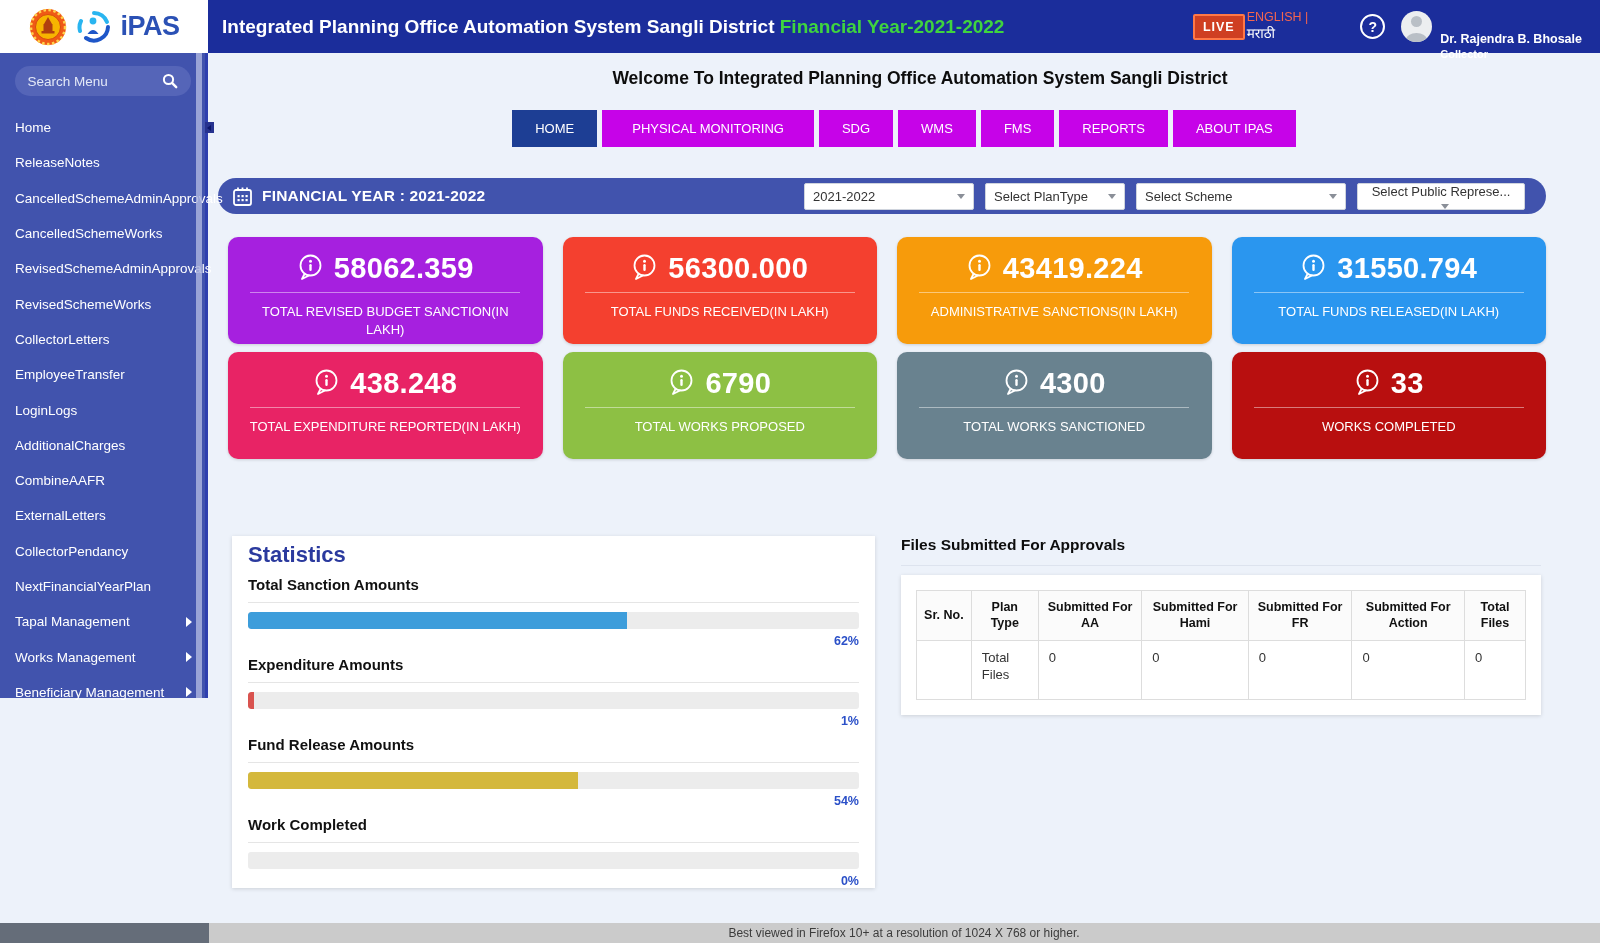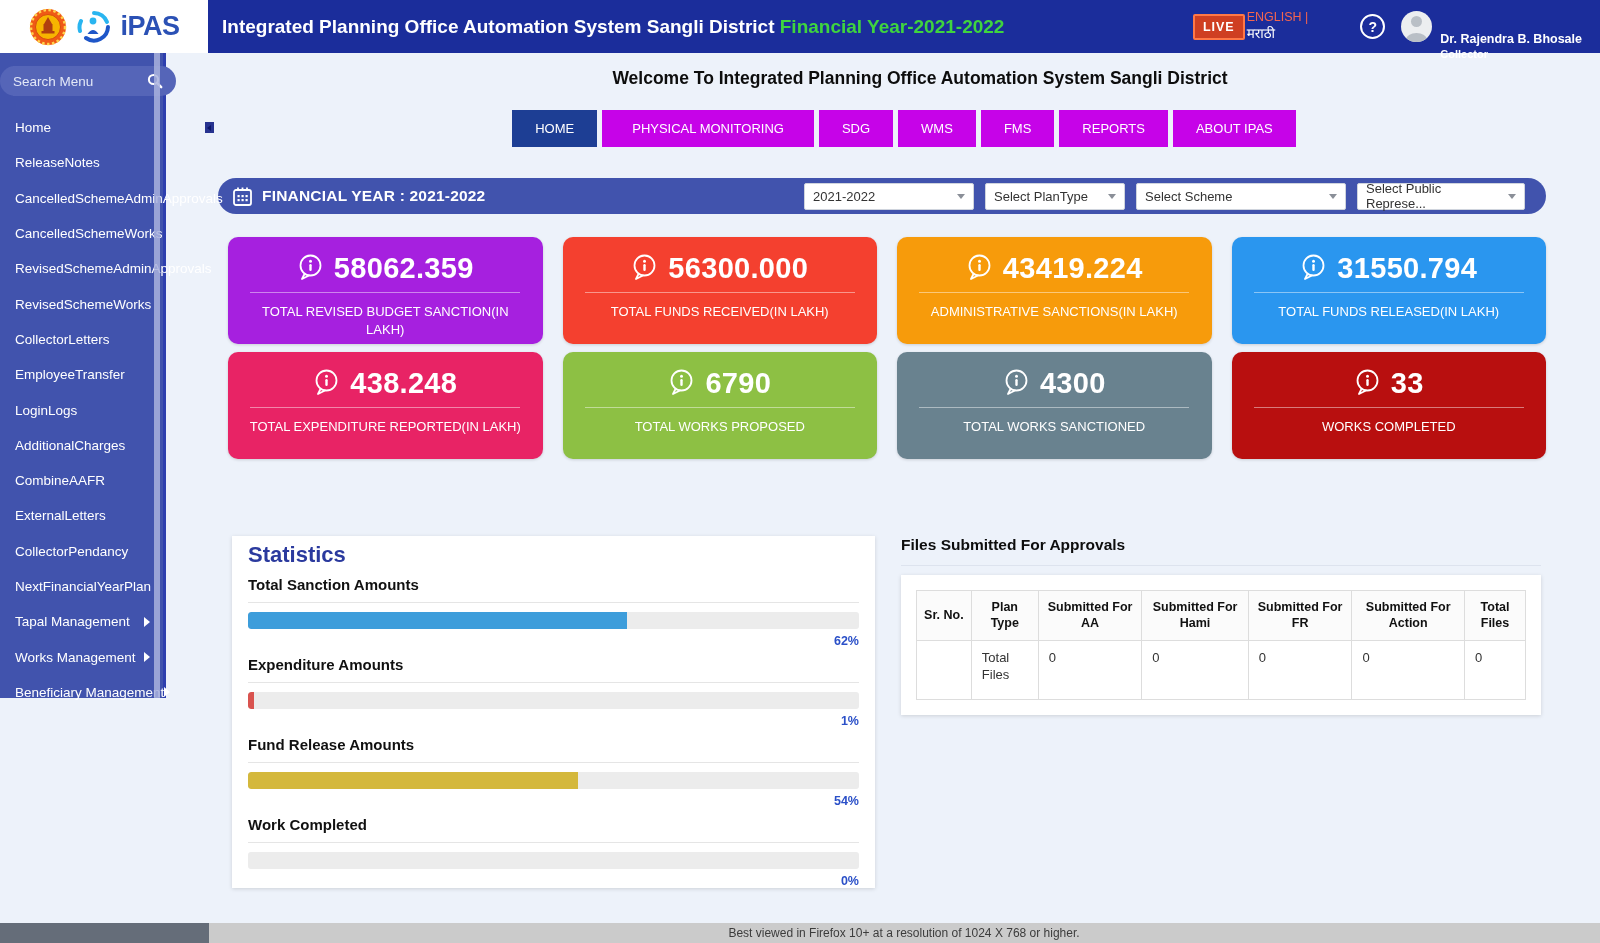--- a/index.html
+++ b/index.html
@@ -22,21 +22,21 @@
   .lang-en { color:#f4654f; font-size:12.5px; }
   .lang-mr { color:#fff; font-size:13.5px; }
   .help-circle { margin-left:52px; width:25px; height:25px; border:2px solid #fff; border-radius:50%; color:#fff; font-size:14px; font-weight:bold; display:flex; align-items:center; justify-content:center; }
   .avatar { margin-left:16px; width:31px; height:31px; background:#eceef0; border-radius:50%; position:relative; overflow:hidden; }
   .avatar::before { content:""; position:absolute; top:5px; left:10px; width:11px; height:11px; background:#b9bfc6; border-radius:50%; }
   .avatar::after { content:""; position:absolute; bottom:-4px; left:5px; width:21px; height:13px; background:#b9bfc6; border-radius:50% 50% 0 0; }
   .user-block { margin-left:8px; color:#ffffff; line-height:1.3;margin-top:39px; }
   .user-name { font-size:12.5px; font-weight:bold; }
   .user-role { font-size:11px; font-weight:bold; }
   
-  .sidebar { position:absolute; top:53px; left:0; width:166px; height:645px; background:#4153ad; border-right:3px solid #2e3fae; z-index:4; }
+  .sidebar { position:absolute; top:53px; left:0; width:208px; height:645px; background:#4153ad; border-right:3px solid #2e3fae; z-index:4; }
   .sidebar::after { content:""; position:absolute; top:0; right:3px; width:6px; height:100%; background:#a9b2dd; opacity:.85; }
   .search-pill { width:176px; height:30px; margin:13px auto 14px auto; background:#5565b8; border-radius:15px; display:flex; align-items:center; padding:0 13px; }
   .search-pill input { background:transparent; border:none; outline:none; color:#eef1fb; font-size:13.5px; width:130px; font-family:"Liberation Sans", sans-serif; }
   .search-pill input::placeholder { color:#e3e8f7; opacity:1; }
   .search-ic { margin-left:auto; display:flex; }
   .menu { list-style:none; }
   .menu li { height:35.3px; display:flex; align-items:center; padding:0 13px 0 15px; color:#fff; font-size:13.5px; cursor:pointer; white-space:nowrap; }
   .menu li .chev { margin-left:auto; width:0; height:0; border-left:6px solid #fff; border-top:5px solid transparent; border-bottom:5px solid transparent; }
   .collapse-handle { position:absolute; top:122px; left:205px; width:9px; height:11px; background:#27338f; z-index:6; }
   .collapse-handle::before { content:""; position:absolute; top:3px; left:2px; width:0; height:0; border-right:4px solid #0d1668; border-top:3px solid transparent; border-bottom:3px solid transparent; }
@@ -44,21 +44,21 @@
   .welcome-title { position:absolute; top:68px; left:208px; width:1392px; text-align:center; font-size:17.5px; font-weight:bold; color:#0d0d0d;padding-left:32px; }
   .tabs { position:absolute; top:110px; left:208px; width:1392px; display:flex; justify-content:center; gap:5px; }
   .tab { height:37px; line-height:37px; padding:0 23px; background:#c603e8; color:#fff; font-size:13px; text-align:center; cursor:pointer; }
   .tab.wide { padding:0 30px; }
   .tab.active { background:#1d3e94; }
   .filter-bar { position:absolute; top:178px; left:218px; width:1328px; height:36px; background:#4153ad; border-radius:18px; display:flex; align-items:center; padding:0 10px 0 14px; }
   .filter-label { color:#fff; font-size:15.5px; font-weight:bold; margin-left:9px; letter-spacing:.2px; }
   .filter-spacer { flex:1; }
   .select-box { background:#fff; height:27px; border:1px solid #cfd4dd; border-radius:2px; display:flex; align-items:center; justify-content:space-between; padding:0 8px; margin-right:11px; font-size:13px; color:#333; cursor:pointer; }
   .select-box .caret { width:0; height:0; border-top:5px solid #8a8f98; border-left:4px solid transparent; border-right:4px solid transparent; margin-left:8px; }
-  .sel-fy { width:170px; } .sel-plan { width:140px; } .sel-scheme { width:210px; } .sel-rep { width:168px; }
+  .sel-fy { width:170px; } .sel-plan { width:140px; } .sel-scheme { width:210px; } .sel-rep { width:168px;flex-direction:column; }
   
   .cards { position:absolute; top:237px; left:228px; width:1318px; display:grid; grid-template-columns:repeat(4,1fr); column-gap:20px; row-gap:8px; }
   .card { height:107px; border-radius:10px; color:#fff; padding-top:15px; box-shadow:0 1px 3px rgba(0,0,0,.15); }
   .card-top { display:flex; align-items:center; justify-content:center; gap:10px; }
   .card-value { font-size:29px; font-weight:bold; letter-spacing:.3px; }
   .card-div { width:86%; margin:7px auto 10px auto; border-top:1px solid rgba(255,255,255,.45); }
   .card-label { font-size:13px; text-align:center; padding:0 20px; line-height:1.35; }
   
   .stats-panel { position:absolute; top:536px; left:232px; width:643px; height:352px; background:#fff; box-shadow:0 1px 4px rgba(0,0,0,.14); padding:6px 16px 0 16px; }
   .stats-title { font-size:22px; font-weight:bold; color:#2b3a9e; }

